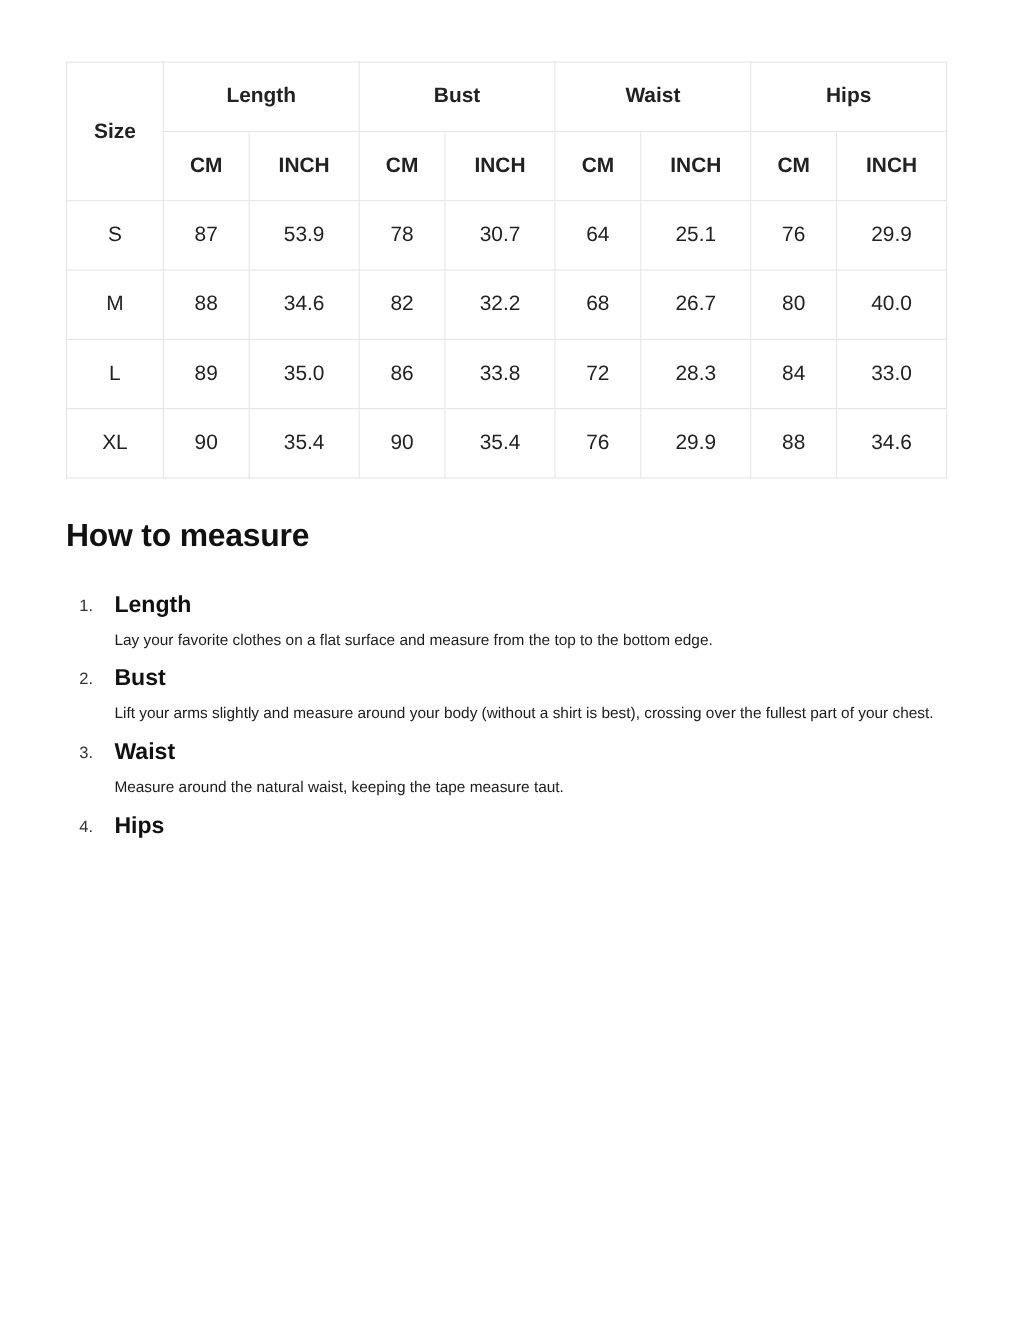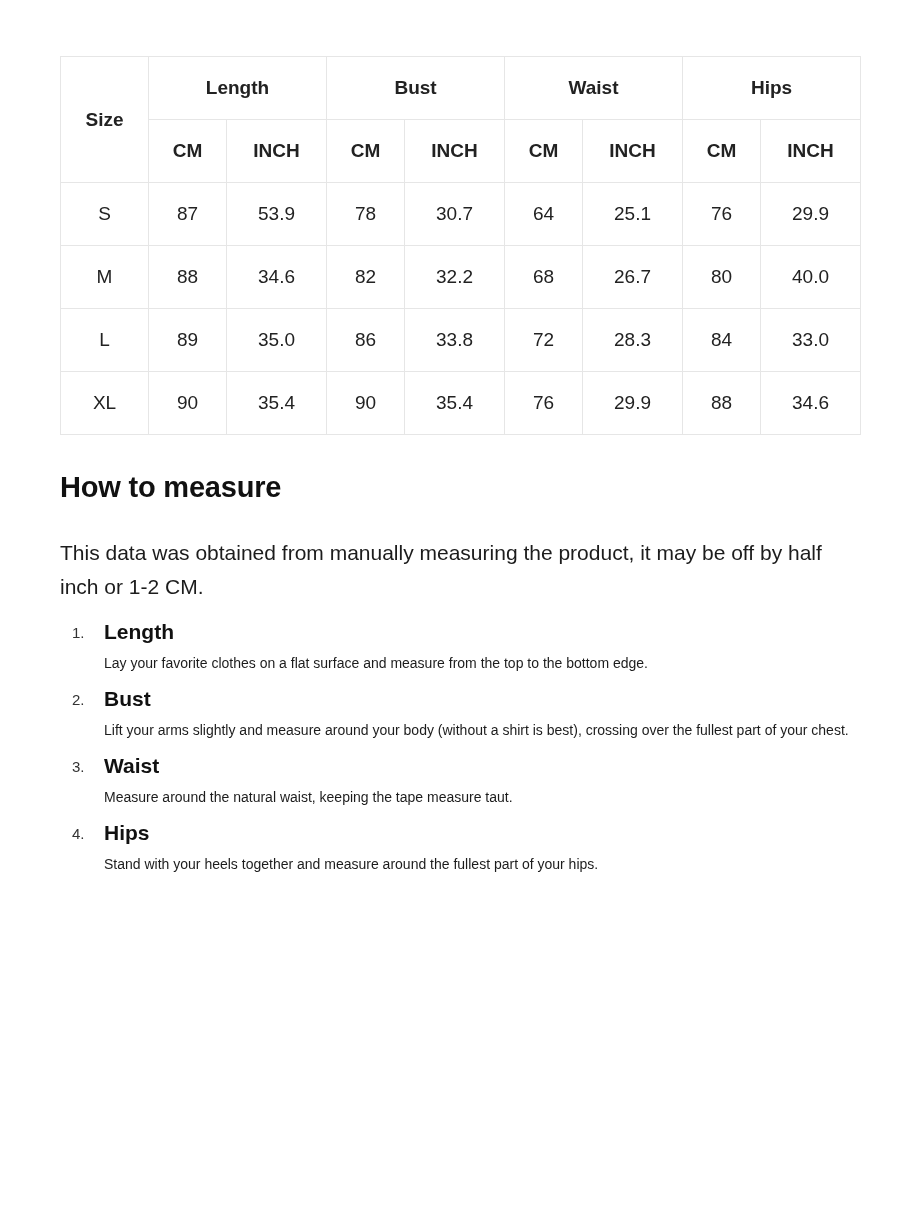--- a/index.html
+++ b/index.html
@@ -185,34 +185,32 @@
         <td>76</td>
         <td>29.9</td>
         <td>88</td>
         <td>34.6</td>
       </tr>
     </tbody>
   </table>
 
   <h2 class="section-title">How to measure</h2>
 
-  <p class="intro">This data was obtained from manually measuring the product, it may be off by half inch or 1-2 CM.</p>
 
   <ol class="steps">
     <li>
       <div class="step-title">Length</div>
       <div class="step-body">Lay your favorite clothes on a flat surface and measure from the top to the bottom edge.</div>
     </li>
     <li>
       <div class="step-title">Bust</div>
       <div class="step-body">Lift your arms slightly and measure around your body (without a shirt is best), crossing over the fullest part of your chest.</div>
     </li>
     <li>
       <div class="step-title">Waist</div>
       <div class="step-body">Measure around the natural waist, keeping the tape measure taut.</div>
     </li>
     <li>
       <div class="step-title">Hips</div>
-      <div class="step-body">Stand with your heels together and measure around the fullest part of your hips.</div>
     </li>
   </ol>
 
 </div>
 
 </body></html>

